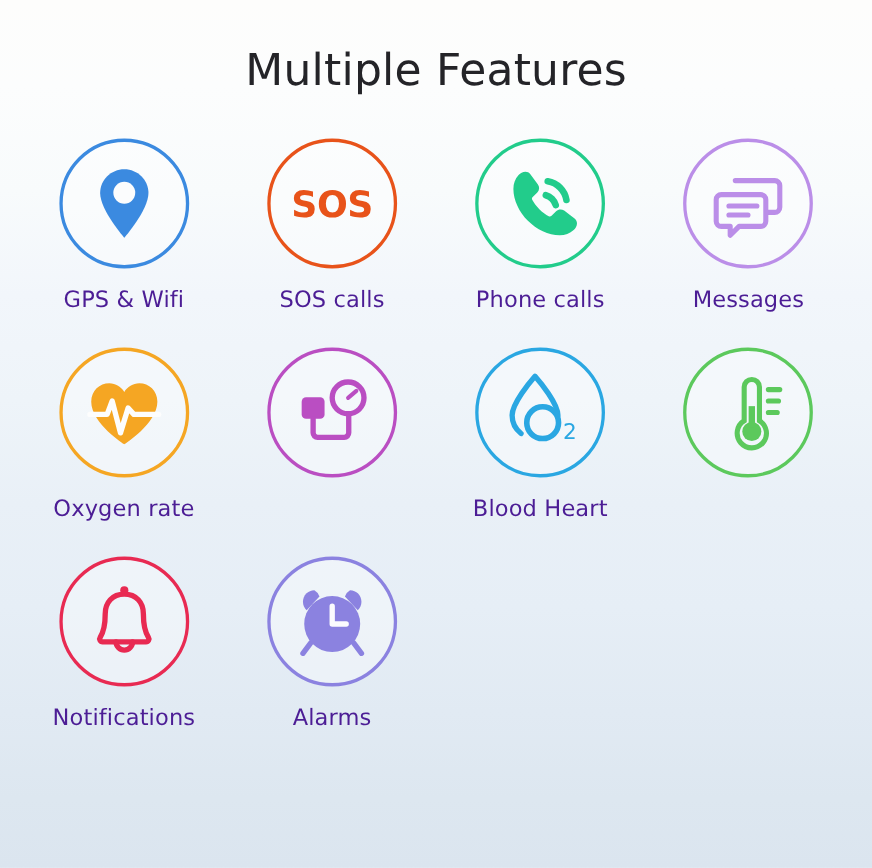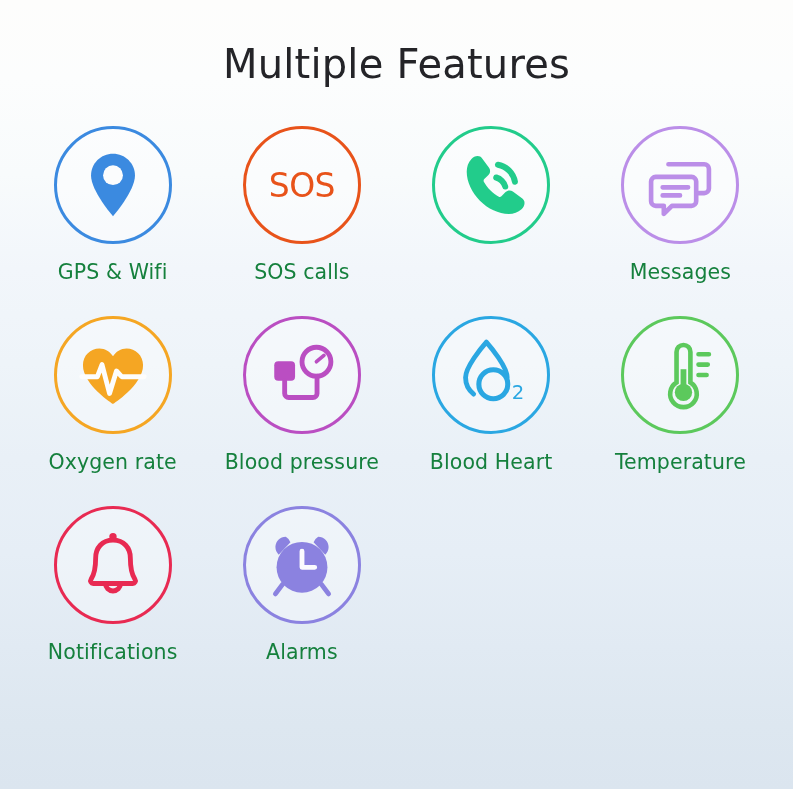--- a/index.html
+++ b/index.html
@@ -74,30 +74,30 @@
   .badge svg {
     display: block;
     width: 74px;
     height: 74px;
     overflow: visible;
   }
 
   .sos-text {
     font-family: "DejaVu Sans", "Liberation Sans", sans-serif;
     font-size: 33px;
-    font-weight: 400;
+    font-weight: 700;
     letter-spacing: -0.5px;
     line-height: 1;
     color: currentColor;
   }
 
   .feature-label {
     margin-top: 16px;
     font-size: 20.5px;
-    color: #15803d;
+    color: #4c1d95;
     text-align: center;
     white-space: nowrap;
     letter-spacing: 0.1px;
   }
 </style>
 </head>
 <body>
 
 <div class="page">
 
@@ -127,20 +127,21 @@
     <div class="feature">
       <div class="badge" style="color:#22cc8b">
         <span>
           <svg viewBox="0 0 64 64" aria-hidden="true">
             <path d="M20.5 7c-2.2 0-4 1.1-5.4 2.6C12.3 12.6 11 16.4 11 20.6c0 8.8 4.6 18.2 11.4 25 6.8 6.8 16.2 11.4 25 11.4 4.2 0 8-1.3 11-4.1 1.5-1.4 2.6-3.2 2.6-5.4 0-1.5-.7-2.9-1.9-3.8l-8.2-6.1c-1.9-1.4-4.6-1.2-6.3.5l-3.6 3.6c-.6.6-1.5.8-2.2.4-2.4-1.3-5-3.2-7.4-5.6-2.4-2.4-4.3-5-5.6-7.4-.4-.8-.2-1.7.4-2.2l3.6-3.6c1.7-1.7 1.9-4.4.5-6.3l-6.1-8.2C23.4 7.7 22 7 20.5 7z" fill="currentColor"></path>
             <path d="M38 14.5c3.6.6 7 2.3 9.7 5 2.7 2.7 4.4 6.1 5 9.7" fill="none" stroke="currentColor" stroke-width="5.2" stroke-linecap="round"></path>
             <path d="M36.5 25.5c1.8.5 3.5 1.5 4.9 2.9 1.4 1.4 2.4 3.1 2.9 4.9" fill="none" stroke="currentColor" stroke-width="5.2" stroke-linecap="round"></path>
           </svg>
         </span>
       </div>
+      <div class="feature-label">Phone calls</div>
     </div>
 
     <div class="feature">
       <div class="badge" style="color:#bb8ee8">
         <span>
           <svg viewBox="0 0 64 64" aria-hidden="true">
             <path d="M22 14h31a4 4 0 0 1 4 4v17a4 4 0 0 1-4 4h-5" fill="none" stroke="currentColor" stroke-width="4" stroke-linecap="round" stroke-linejoin="round"></path>
             <path d="M11 25h31a4 4 0 0 1 4 4v17a4 4 0 0 1-4 4H25l-7 7v-7h-7a4 4 0 0 1-4-4V29a4 4 0 0 1 4-4z" fill="none" stroke="currentColor" stroke-width="4" stroke-linejoin="round"></path>
             <path d="M17 34h22M17 41h15" fill="none" stroke="currentColor" stroke-width="4" stroke-linecap="round"></path>
           </svg>
@@ -165,21 +166,20 @@
       <div class="badge" style="color:#ba4ec2">
         <span>
           <svg viewBox="0 0 64 64" aria-hidden="true">
             <rect x="8" y="20" width="18" height="17" rx="3.5" fill="currentColor"></rect>
             <circle cx="44.5" cy="20.5" r="12.5" fill="none" stroke="currentColor" stroke-width="4.2"></circle>
             <path d="M44.5 20.5l6.5-5.5" fill="none" stroke="currentColor" stroke-width="3.2" stroke-linecap="round"></path>
             <path d="M17 37v11a3.5 3.5 0 0 0 3.5 3.5h21A3.5 3.5 0 0 0 45 48V33" fill="none" stroke="currentColor" stroke-width="4.2" stroke-linecap="round" stroke-linejoin="round"></path>
           </svg>
         </span>
       </div>
-      <div class="feature-label">Blood pressure</div>
     </div>
 
     <div class="feature">
       <div class="badge" style="color:#2aa7e2">
         <span>
           <svg viewBox="0 0 64 64" aria-hidden="true">
             <path d="M17 48.5C12.8 45.2 10 40 10 34.2 10 25 24 8 28 3.5c4 4.5 18 21.5 18 30.7" fill="none" stroke="currentColor" stroke-width="4.2" stroke-linecap="round" stroke-linejoin="round"></path>
             <circle cx="34" cy="40" r="12.5" fill="none" stroke="currentColor" stroke-width="4.4"></circle>
             <text x="50" y="53" font-family="DejaVu Sans, sans-serif" font-size="17" fill="currentColor">2</text>
           </svg>
@@ -192,21 +192,20 @@
       <div class="badge" style="color:#5cc95c">
         <span>
           <svg viewBox="0 0 64 64" aria-hidden="true">
             <path d="M29 38.5V12a6 6 0 0 1 12 0v26.5a11.5 11.5 0 1 1-12 0z" fill="none" stroke="currentColor" stroke-width="4"></path>
             <circle cx="35" cy="47" r="7.5" fill="currentColor"></circle>
             <rect x="32.5" y="27" width="5" height="17" fill="currentColor"></rect>
             <path d="M48 14h9M48 23h8M48 32h7" fill="none" stroke="currentColor" stroke-width="4" stroke-linecap="round"></path>
           </svg>
         </span>
       </div>
-      <div class="feature-label">Temperature</div>
     </div>
 
     <div class="feature">
       <div class="badge" style="color:#e82a52">
         <span>
           <svg viewBox="0 0 64 64" aria-hidden="true">
             <circle cx="32" cy="7.5" r="3.2" fill="currentColor"></circle>
             <path d="M32 10.5c-9.4 0-15 6.6-15 15.5 0 9-1.2 14.3-4 18.5-1 1.5.1 3.5 1.9 3.5h34.2c1.8 0 2.9-2 1.9-3.5-2.8-4.2-4-9.5-4-18.5 0-8.9-5.6-15.5-15-15.5z" fill="none" stroke="currentColor" stroke-width="4.2" stroke-linejoin="round"></path>
             <path d="M25.5 48c0 3.6 2.9 6.5 6.5 6.5s6.5-2.9 6.5-6.5" fill="none" stroke="currentColor" stroke-width="4.2" stroke-linecap="round"></path>
           </svg>

